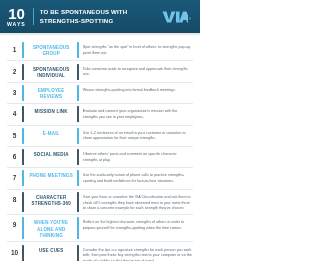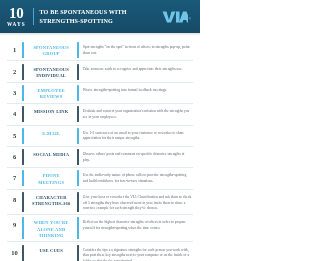--- a/index.html
+++ b/index.html
@@ -2,21 +2,21 @@
 <html><head>
 <meta charset="utf-8">
 <style>
   html,body{margin:0;padding:0;}
   body{
     width:200px;height:261px;
     background:#ffffff;
     font-family:"Liberation Sans",sans-serif;
     overflow:hidden;
   }
-  .sheet{width:200px;height:244px;position:relative;background:#fff;font-family:Liberation Serif, serif;}
+  .sheet{width:200px;height:244px;position:relative;background:#fff;}
 
   
   .header{
     height:33px;width:200px;
     background:#17516f;
     background:linear-gradient(180deg,#1a5979 0%,#154a66 100%);
     display:flex;align-items:center;
     padding:0 7px;box-sizing:border-box;
     position:relative;
   }

